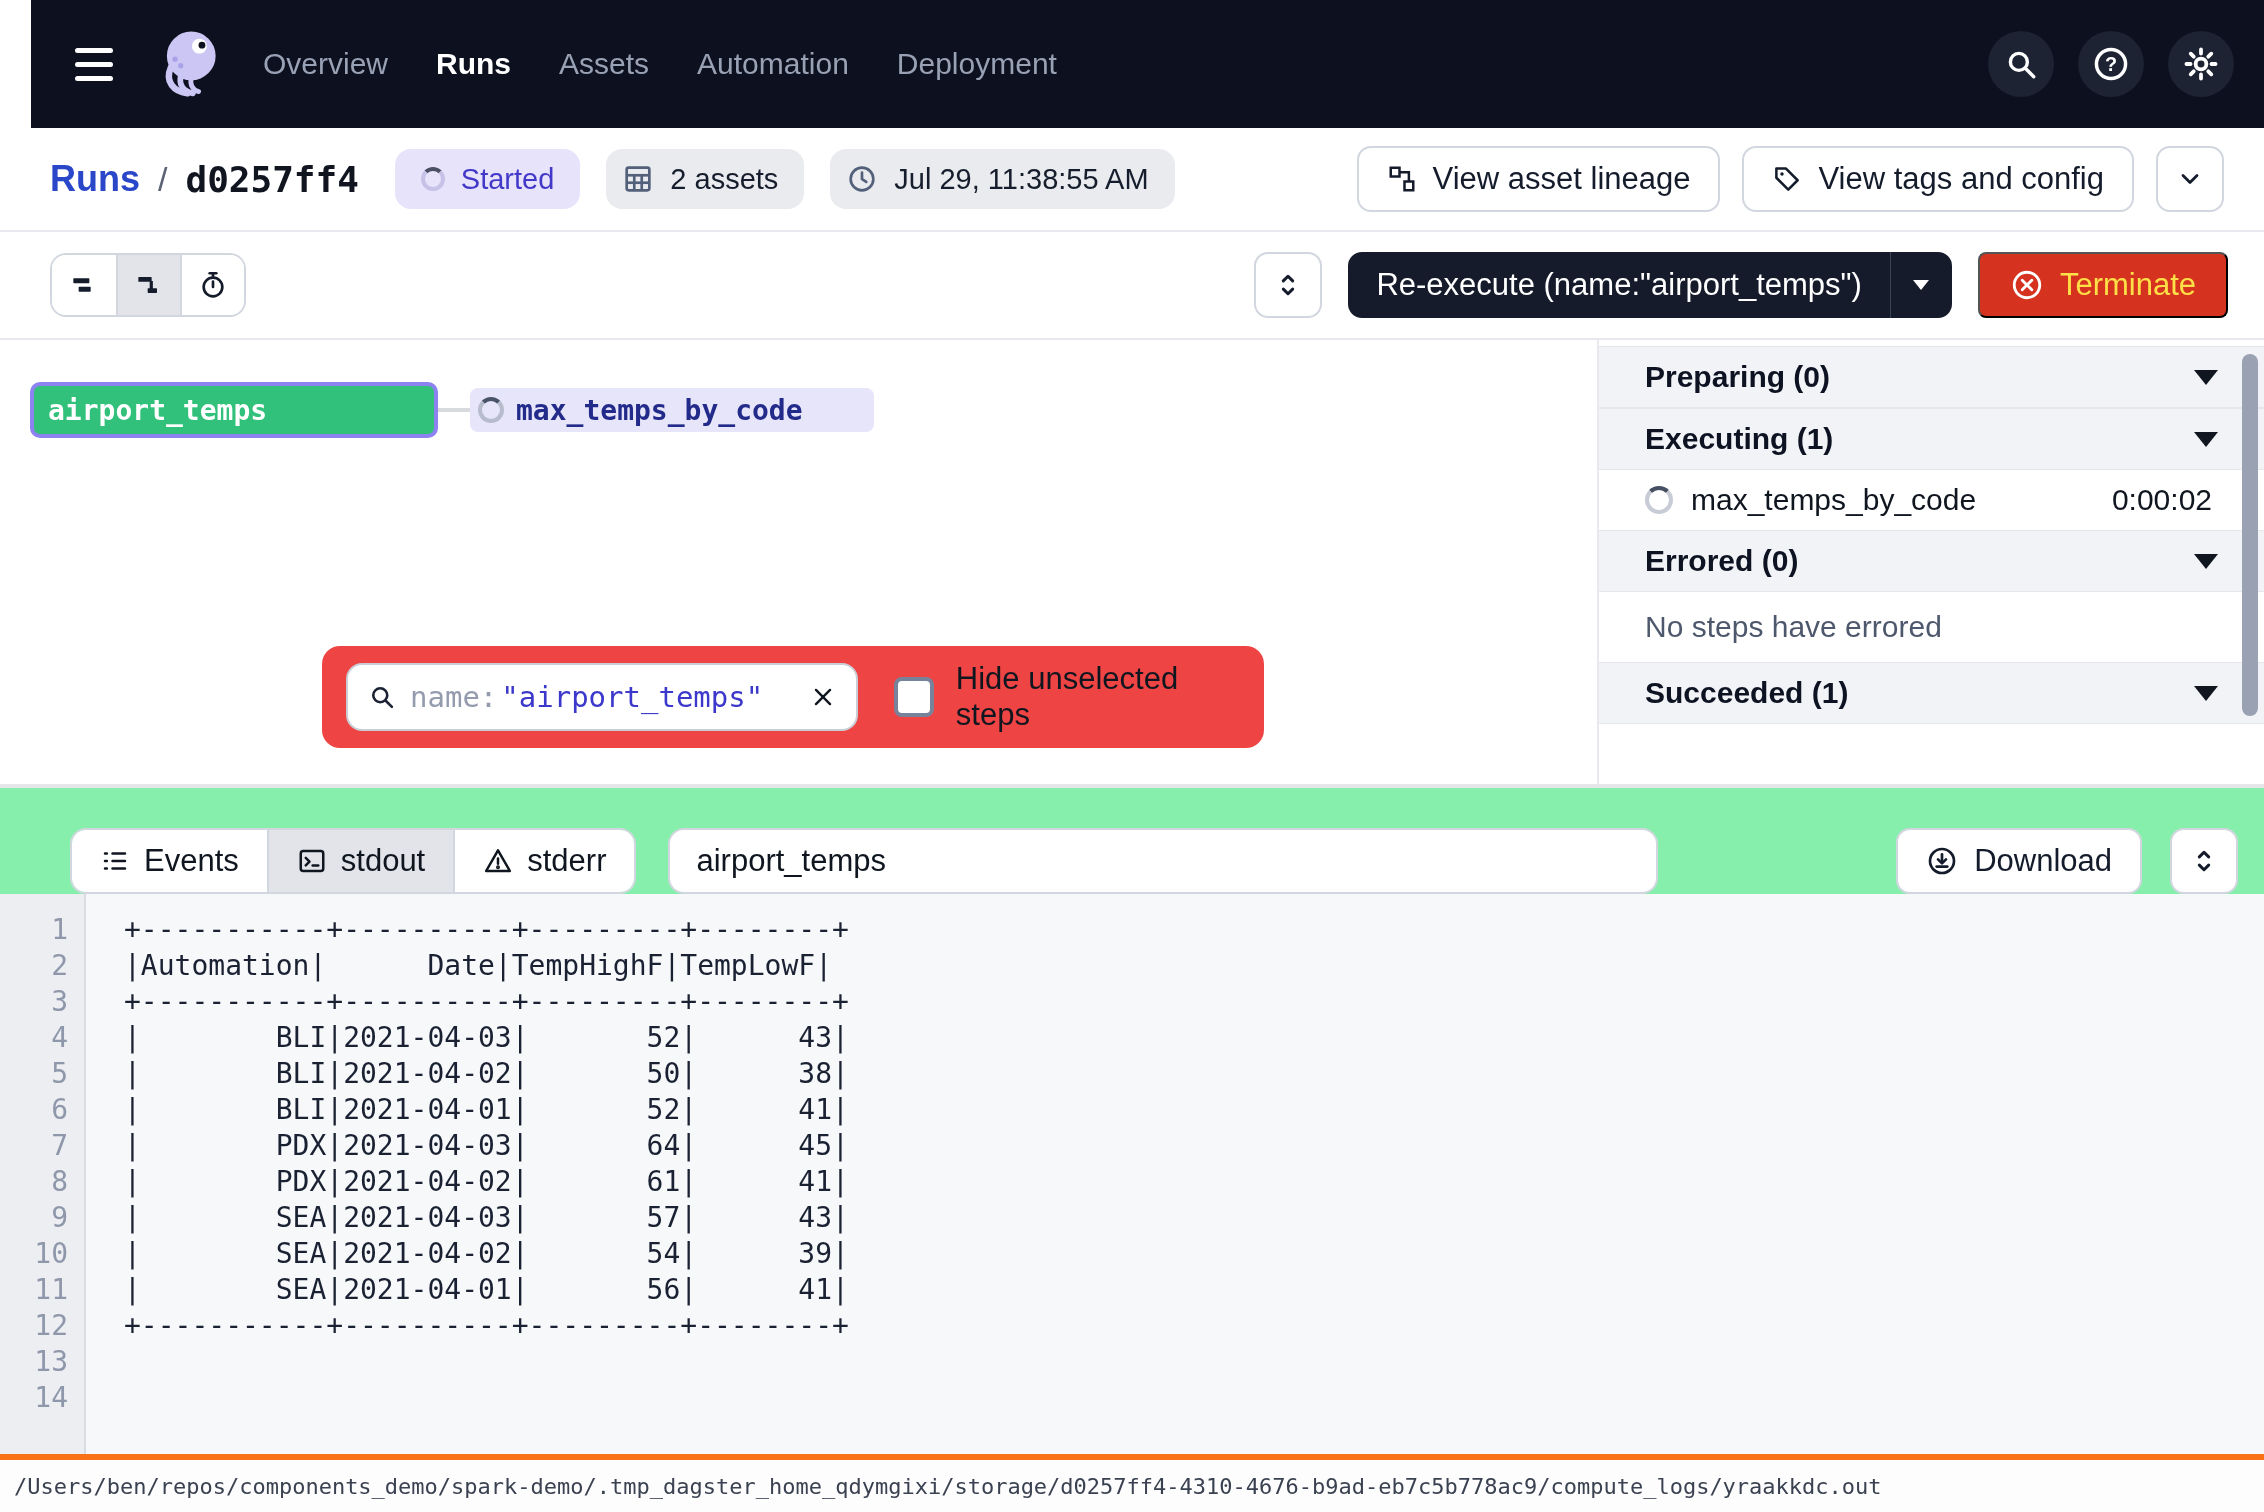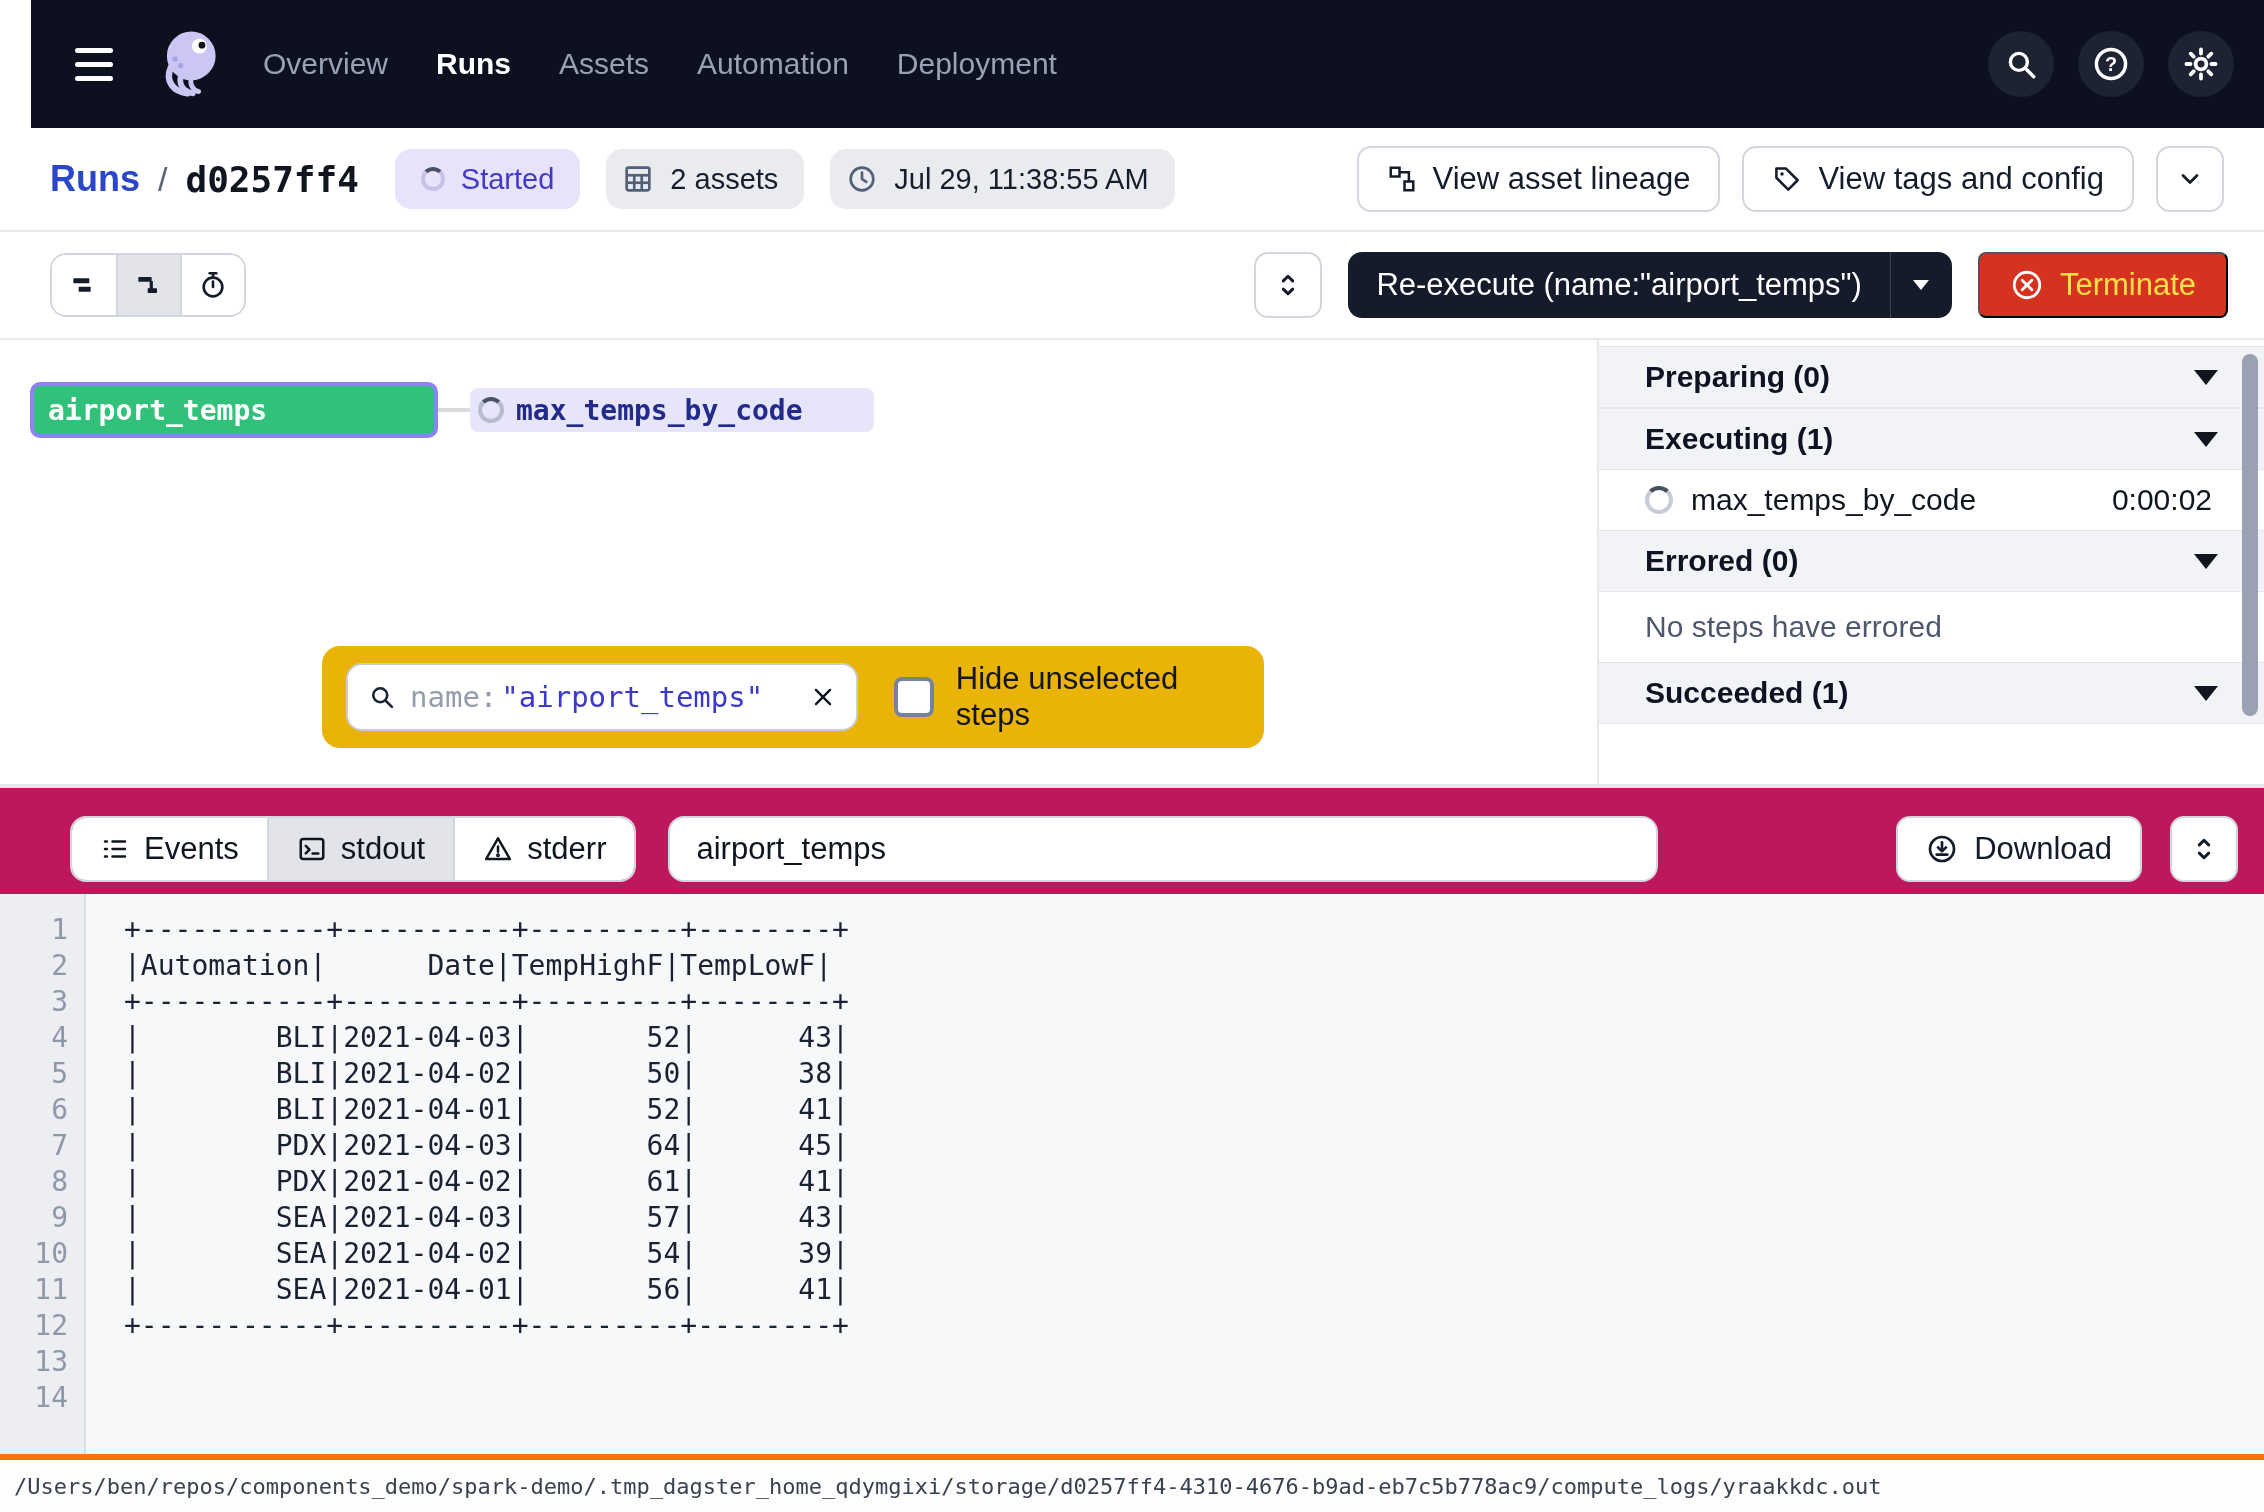--- a/index.html
+++ b/index.html
@@ -45,39 +45,39 @@
   .btn-danger { height:66px; background:#d5331f; color:#fde047; border-radius:8px; display:flex; align-items:center; gap:16px; padding:0 30px; font-size:31px; cursor:pointer; }
 
   
   .content { height:448px; display:flex; border-bottom:4px solid #e4e6ea; flex:none; }
   .gantt { flex:1; position:relative; background:#fff; overflow:hidden; }
   .stepbox-green { position:absolute; left:30px; top:42px; width:408px; height:56px; background:#31c17a; border:4px solid #8c83f1; border-radius:10px; display:flex; align-items:center; padding-left:14px; color:#fff; font-family:"DejaVu Sans Mono", monospace; font-weight:bold; font-size:28px; cursor:pointer; }
   .connector { position:absolute; left:438px; top:68px; width:32px; height:4px; background:#d8dade; }
   .stepbox-lav { position:absolute; left:470px; top:48px; width:404px; height:44px; background:#e7e5fa; border-radius:8px; display:flex; align-items:center; gap:12px; padding-left:8px; color:#232b8a; font-family:"DejaVu Sans Mono", monospace; font-weight:bold; font-size:28px; cursor:pointer; }
   .spinner { width:26px; height:26px; border-radius:50%; border:4px solid #c7ccd6; border-top-color:#475063; flex:none; animation:spin 1.2s linear infinite; }
   @keyframes spin { to { transform:rotate(360deg); } }
-  .searchpanel { position:absolute; left:322px; top:306px; width:942px; height:102px; background:#eab308; border-radius:18px; display:flex; align-items:center; padding:0 24px; gap:36px;justify-content:flex-end; }
+  .searchpanel { position:absolute; left:322px; top:306px; width:942px; height:102px; background:#ef4444; border-radius:18px; display:flex; align-items:center; padding:0 24px; gap:36px;justify-content:flex-end; }
   .searchbox { width:540px; height:68px; background:#fff; border:2px solid #c9cdd5; border-radius:16px; display:flex; align-items:center; gap:4px; padding:0 20px; font-family:"DejaVu Sans Mono", monospace; font-size:29px; cursor:text; }
   .searchbox .prefix { color:#939bad; margin-left:10px; }
   .searchbox .query { color:#3c38cb; }
   .searchbox .clear { margin-left:auto; cursor:pointer; }
   .hide-steps { display:flex; align-items:center; gap:22px; font-size:31px; color:#10161f; }
   .checkbox { width:40px; height:40px; background:#fff; border:4px solid #77839b; border-radius:8px; cursor:pointer; flex:none; }
 
   .sidepanel { width:667px; border-left:2px solid #e7e9ee; position:relative; overflow:hidden; background:#fff; flex:none; }
   .sp-gap { height:6px; }
   .sp-header { height:62px; background:#f2f3f6; border-top:1px solid #e5e7ec; border-bottom:1px solid #e5e7ec; display:flex; align-items:center; padding:0 46px; font-size:30px; font-weight:bold; color:#0d1322; cursor:pointer; }
   .tri { margin-left:auto; width:0; height:0; border-left:12px solid transparent; border-right:12px solid transparent; border-top:15px solid #10151f; }
   .sp-empty { height:70px; display:flex; align-items:center; padding:0 46px; font-size:30px; color:#4e586d; }
   .sp-row { height:60px; display:flex; align-items:center; gap:18px; padding:0 52px 0 46px; font-size:30px; color:#10161f; }
   .sp-row .time { margin-left:auto; }
   .sp-scroll { position:absolute; right:6px; top:14px; width:16px; height:362px; background:#99a1b2; border-radius:8px; cursor:grab; }
 
   
-  .logbar { height:106px; background:#be185d; display:flex; align-items:center; padding:16px 26px 0 70px; gap:32px; flex:none; }
+  .logbar { height:106px; background:#86efac; display:flex; align-items:flex-end; padding:16px 26px 0 70px; gap:32px; flex:none; }
   .tabs { display:flex; height:66px; border:2px solid #d2d6de; border-radius:16px; overflow:hidden; }
   .tab { display:flex; align-items:center; gap:14px; padding:0 28px; font-size:31px; color:#10161f; background:#fff; cursor:pointer; }
   .tab + .tab { border-left:2px solid #d2d6de; }
   .tab.selected { background:#e2e4e9; }
   .loginput { width:990px; height:66px; border:2px solid #d2d6de; border-radius:16px; padding:0 26px; font-size:31px; color:#10161f; font-family:"Liberation Sans", sans-serif; background:#fff; outline:none; }
   .logbar-right { margin-left:auto; display:flex; align-items:center; gap:28px; }
 
   
   .logview { height:560px; display:flex; background:#f7f8fa; font-family:"DejaVu Sans Mono", monospace; font-size:28px; line-height:36px; flex:none; overflow:hidden; }
   .gutter { width:86px; background:#eceef2; border-right:2px solid #d9dce1; padding-top:18px; text-align:right; color:#8f97ab; flex:none; }

